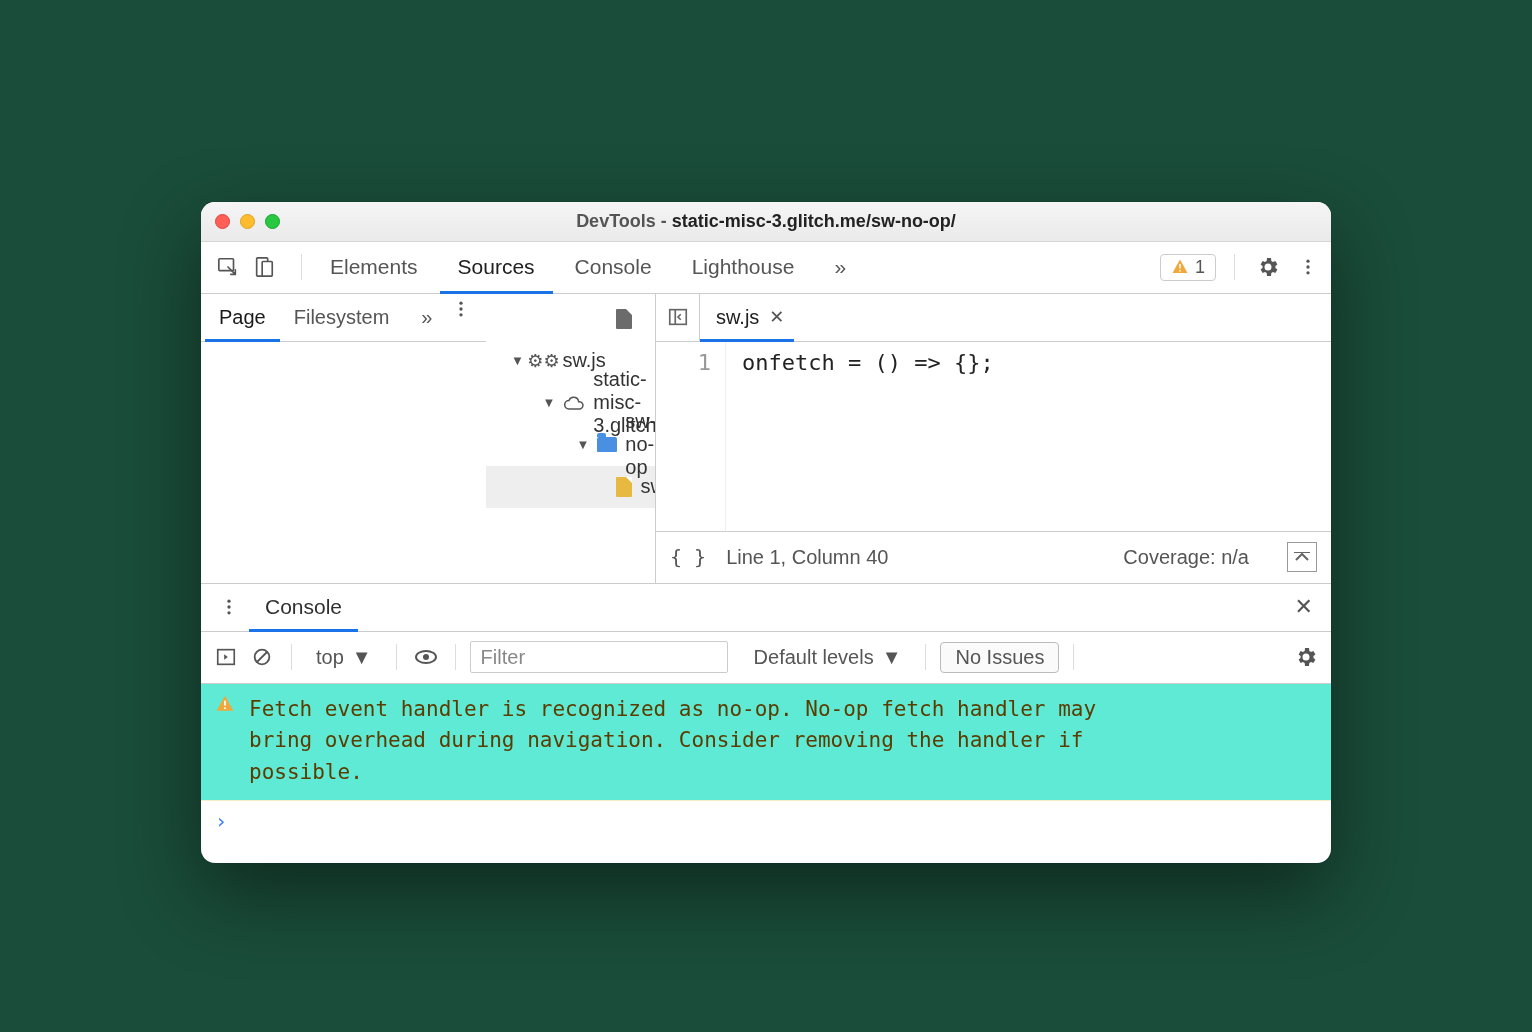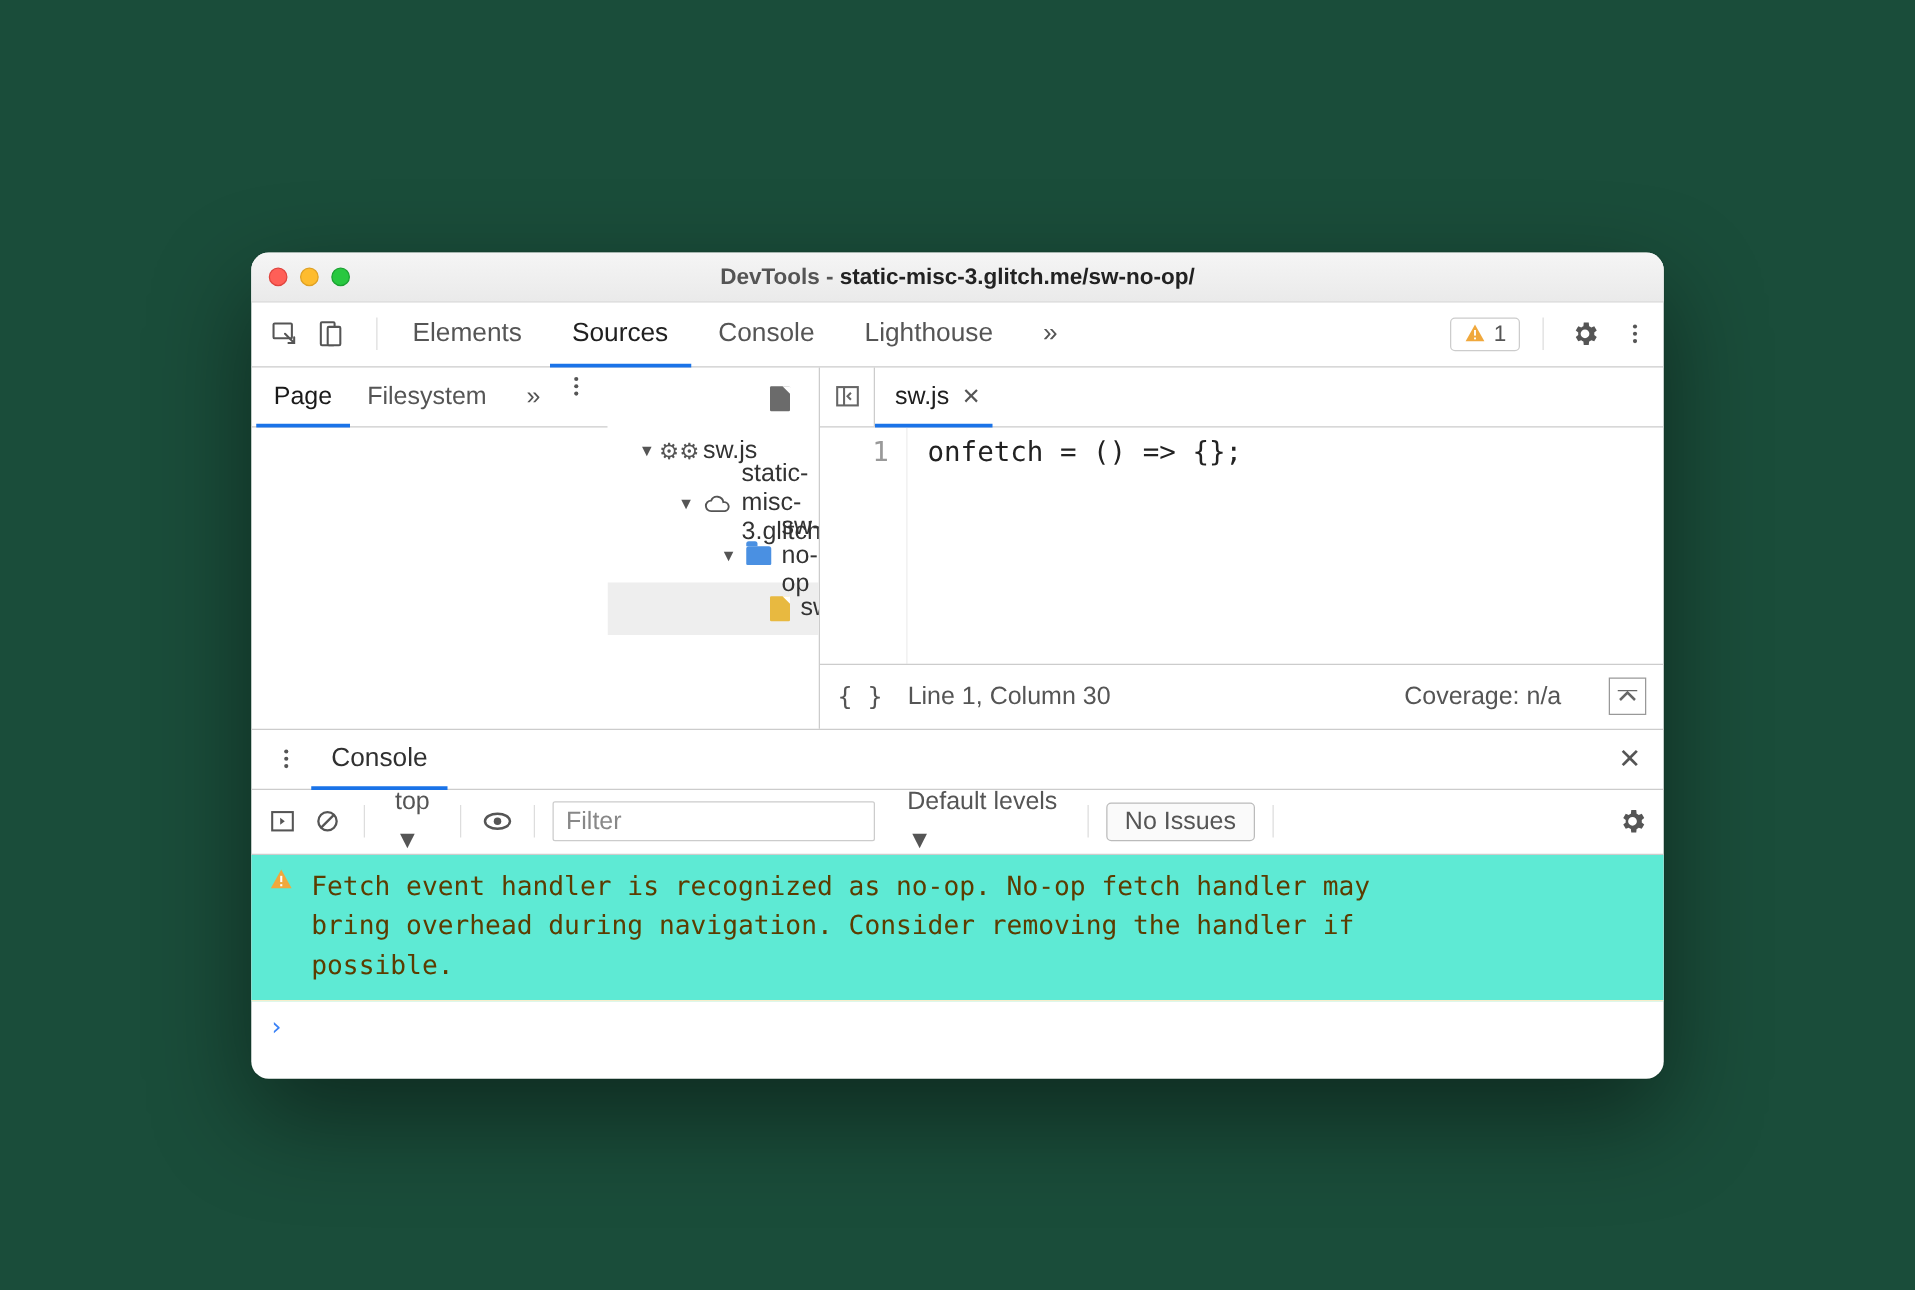--- a/index.html
+++ b/index.html
@@ -86,21 +86,21 @@
 .statusbar{height:52px;border-top:1px solid #ccc;display:flex;align-items:center;padding:0 14px;color:#555;font-size:20px;gap:20px;}
 .statusbar .braces{font-family:ui-monospace,Menlo,monospace;}
 .statusbar .cov{margin-left:auto;}
 .sqbtn{width:30px;height:30px;border:1.5px solid #999;display:flex;align-items:center;justify-content:center;margin-left:18px;}
 .drawer-tabs{height:48px;border-bottom:1px solid #ccc;display:flex;align-items:stretch;padding:0 8px;}
 .drawer-tabs .kebab{display:flex;align-items:center;padding:0 10px;}
 .drawer-tab{display:flex;align-items:center;padding:0 16px;font-size:21px;position:relative;}
 .drawer-tab.active::after{content:'';position:absolute;bottom:-1px;left:0;right:0;height:3px;background:#1a73e8;}
 .drawer-tabs .close{margin-left:auto;display:flex;align-items:center;padding:0 10px;color:#555;font-size:22px;}
 .console-toolbar{height:52px;border-bottom:1px solid #ccc;display:flex;align-items:center;padding:0 10px;gap:6px;color:#555;font-size:20px;}
-.selectlike{display:flex;align-items:flex-start;gap:8px;padding:0 10px;flex-direction:column;}
+.selectlike{display:flex;align-items:flex-start;gap:8px;padding:0 10px;}
 .filterbox{border:1px solid #ccc;height:32px;width:258px;padding:0 10px;color:#888;display:flex;align-items:center;border-radius:2px;}
 .noissues{border:1px solid #bbb;border-radius:4px;padding:3px 14px;color:#555;background:#fafafa;}
 .console-body{}
 .console-msg{display:flex;gap:14px;padding:10px 14px 12px;background:#5eead4;border-bottom:1px solid #f5eecb;font-family:ui-monospace,Menlo,Consolas,monospace;font-size:21px;color:#5c3c00;}
 .console-msg .tri{color:#e8a23a;min-width:20px;}
 .console-msg .txt{line-height:1.5;max-width:900px;}
 .prompt{padding:8px 14px 30px;font-family:ui-monospace,Menlo,monospace;color:#3b82f6;font-size:20px;}
 svg{display:block;}
 </style>
 </head>
@@ -235,21 +235,21 @@
         </div>
       </div>
       <div class="editor">
         <div class="gutter">
           <div>1</div>
         </div>
         <div class="code">onfetch = () =&gt; {};</div>
       </div>
       <div class="statusbar">
         <span class="braces">{ }</span>
-        <span>Line 1, Column 30</span>
+        <span>Line 1, Column 40</span>
         <span class="cov">Coverage: n/a</span>
         <div class="sqbtn">
           <svg width="16" height="10" viewBox="0 0 16 10">
               <path d="M2 8 L8 2 L14 8" fill="none" stroke="#666" stroke-width="2"></path>
               <line x1="0" y1="0" x2="16" y2="0" stroke="#666" stroke-width="2"></line>
             </svg>
         </div>
       </div>
     </div>
   </div>

